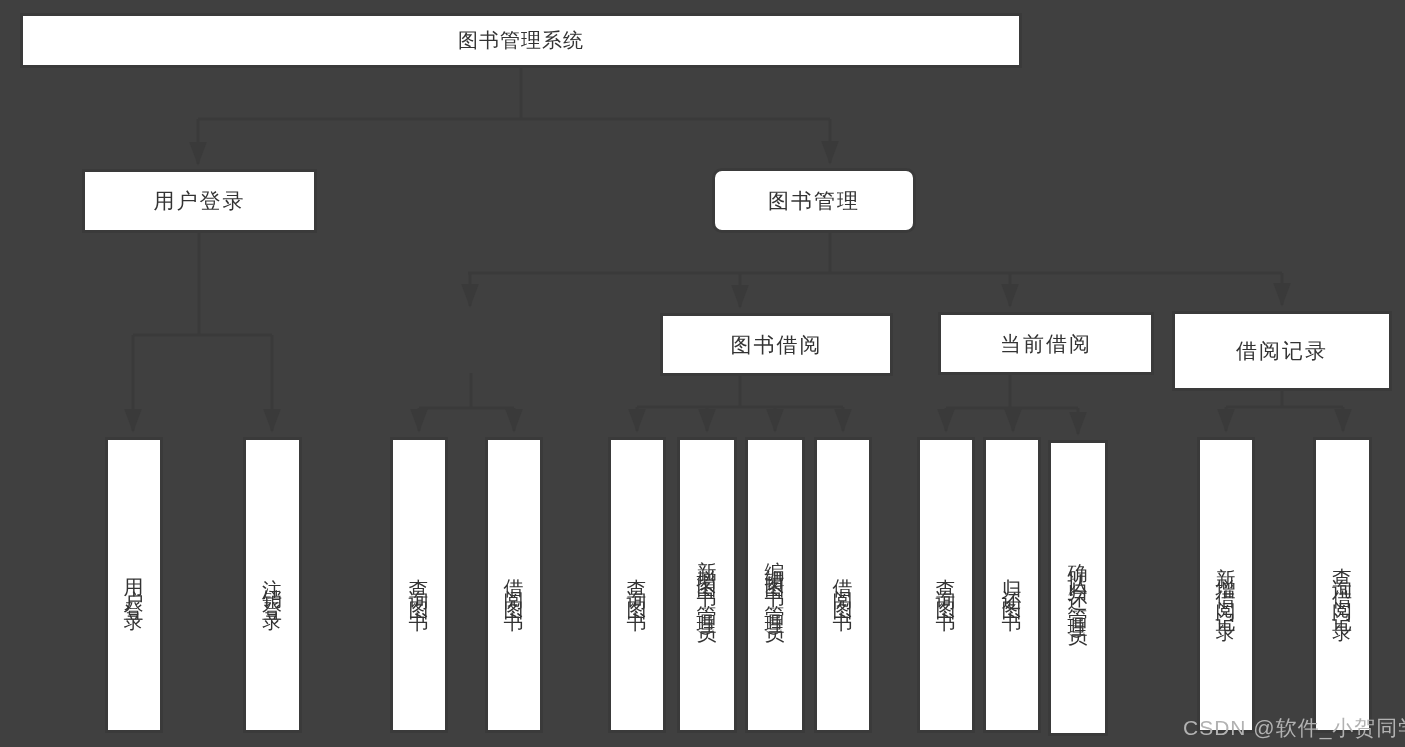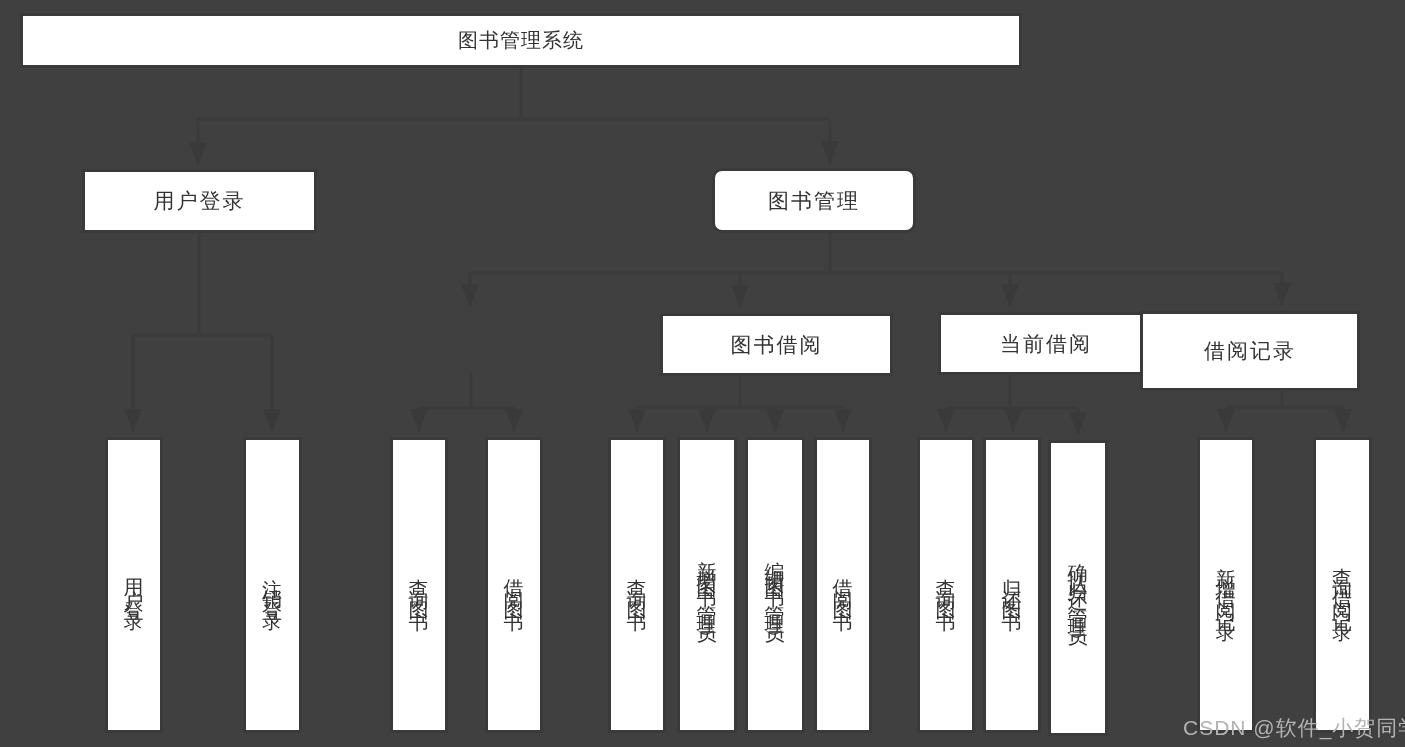--- a/index.html
+++ b/index.html
@@ -105,21 +105,21 @@
   <div class="box" style="left:712px; top:168px; width:204px; height:65px;border-radius:10px;">
     <span class="h-label">图书管理</span>
   </div>
 
   <div class="box" style="left:632px; top:313px; width:233px; height:63px;margin-left:28px;">
     <span class="h-label">图书借阅</span>
   </div>
   <div class="box" style="left:902px; top:312px; width:216px; height:63px;margin-left:36px;">
     <span class="h-label">当前借阅</span>
   </div>
-  <div class="box" style="left:1140px; top:311px; width:220px; height:80px;">
+  <div class="box" style="left:1172px; top:311px; width:220px; height:80px;">
     <span class="h-label">借阅记录</span>
   </div>
 
   <div class="box" style="left:105px; top:437px; width:58px; height:296px;">
     <span class="v-label">用户登录</span>
   </div>
   <div class="box" style="left:243px; top:437px; width:59px; height:296px;">
     <span class="v-label">注销登录</span>
   </div>
 

